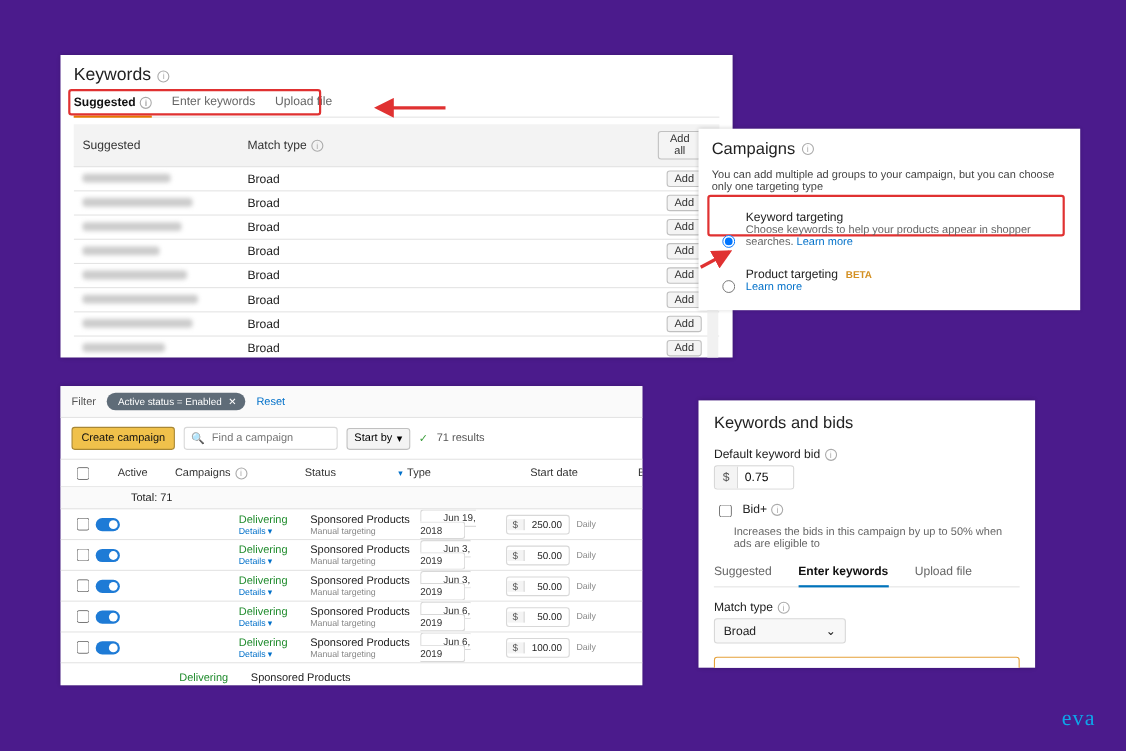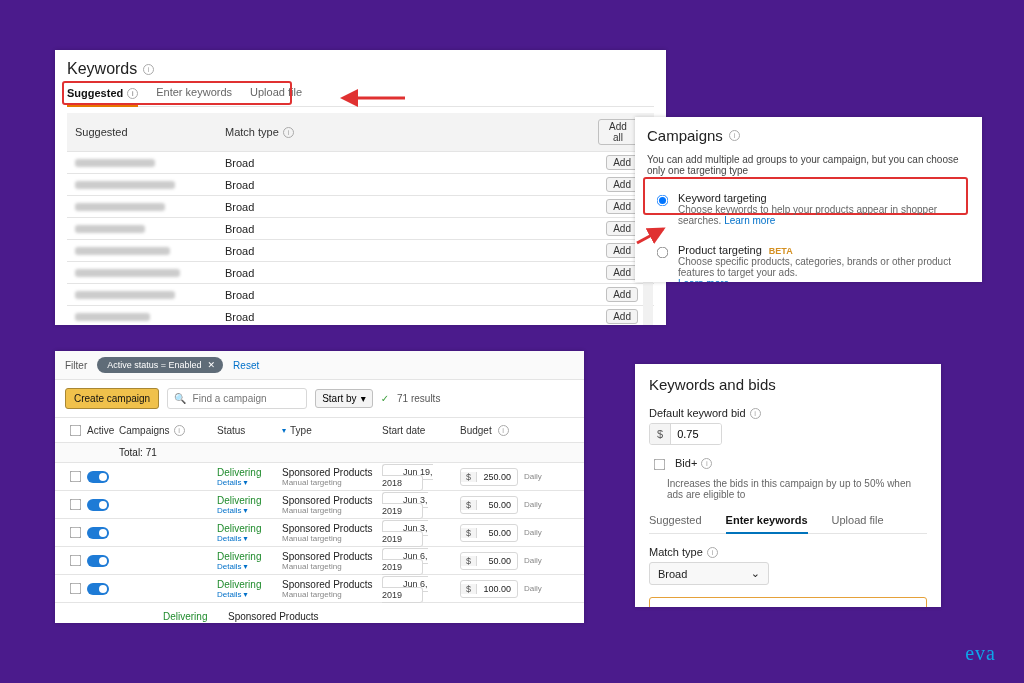--- a/index.html
+++ b/index.html
@@ -68,21 +68,21 @@
   .reset-link { color: var(--link); font-size:10px; cursor:pointer;}
   .camp-action-row { display:flex; align-items:center; gap:8px; padding:8px 10px; }
   .orange-btn { background: var(--orange-btn); border:1px solid var(--orange-btn-border); border-radius:3px; padding:4px 8px; font-size:10px; cursor:pointer; color:#111;}
   .search-input { flex:0 0 140px; display:flex; align-items:center; gap:4px; border:1px solid var(--border); border-radius:3px; padding:3px 6px; background:#fff; color:#888;}
   .search-input input { border:none; outline:none; font-size:10px; width:100%; background:transparent;}
   .filterby-btn { background:var(--grey-btn); border:1px solid var(--grey-btn-border); border-radius:3px; padding:3px 6px; font-size:10px; cursor:pointer; display:flex; align-items:center; gap:4px;}
   .check-green { color:#3b9e3b; font-size:10px; }
   .results-text { color:#555; font-size:10px; }
 
   .camp-head, .camp-row { display:flex; align-items:center; border-bottom:1px solid var(--light-border); padding:0 10px; }
-  .camp-head { background:#fff; font-size:10px; color:#333; height:26px; border-top:1px solid var(--light-border); }
+  .camp-head { background:#fff; font-size:10px; color:#333; height:26px; border-top:1px solid var(--light-border);gap:20px; }
   .camp-row { height:28px; font-size:10px; }
   .camp-total-row { height:20px; background:#fafafa; font-size:10px; display:flex; align-items:center; padding:0 10px; border-bottom:1px solid var(--light-border);}
   .cc-check { flex:0 0 22px; }
   .cc-check input { transform:scale(0.9); }
   .cc-active { flex:0 0 32px; }
   .cc-camp { flex:0 0 98px; display:flex; align-items:center; gap:4px;}
   .cc-status { flex:0 0 65px; }
   .cc-type { flex:0 0 100px; display:flex; align-items:center; gap:4px;}
   .cc-date { flex:0 0 78px; }
   .cc-budget { flex:1; display:flex; align-items:center; gap:6px; }
@@ -96,21 +96,21 @@
   .dollar-box .cur { background:#f4f4f4; border-right:1px solid var(--border); padding:0 5px; font-size:9px; color:#555;}
   .dollar-box .val { padding:0 6px; font-size:9px; min-width:40px; text-align:right;}
   .budget-daily { font-size:8px; color:#888; }
   .toggle { width:22px; height:12px; background:#1e7bd6; border-radius:7px; position:relative; cursor:pointer;}
   .toggle::after { content:""; position:absolute; width:8px; height:8px; background:#fff; border-radius:50%; top:2px; right:2px; }
 
   
   #p-targeting { left:635px; top:117px; width:347px; height:165px; padding:10px 12px; font-size:10px; overflow:hidden; }
   #p-targeting .panel-heading { font-size:15px; margin-bottom:10px; }
   .tg-desc { color:#444; font-size:10px; margin-bottom:12px; }
-  .tg-option { display:flex; align-items:flex-start; gap:6px; margin-bottom:10px; padding:4px 4px; position:relative;}
+  .tg-option { display:flex; align-items:flex-end; gap:6px; margin-bottom:10px; padding:4px 4px; position:relative;}
   .tg-option input { margin-top:2px; transform:scale(0.9);}
   .tg-opt-title { font-size:11px; color:#222; }
   .tg-opt-sub { font-size:10px; color:#666; }
   .beta-tag { color: var(--beta); font-size:9px; font-weight:bold; margin-left:4px;}
   .learn-more { color: var(--link); cursor:pointer; font-size:10px;}
   .tg-highlight { position:absolute; border:2px solid var(--highlight-red); border-radius:3px; left:8px; top:60px; width:325px; height:38px; pointer-events:none;}
   .tg-arrow { position:absolute; left:0px; top:110px; width:40px; height:20px; pointer-events:none; }
 
   
   #p-bids { left:635px; top:364px; width:306px; height:243px; padding:12px 14px 0 14px; font-size:11px; overflow:hidden;}
@@ -278,21 +278,20 @@
     </div>
   </label>
 
   <label class="tg-option">
     <input type="radio" name="tg" style="">
     <div>
       <div class="tg-opt-title">
         <span>Product targeting</span>
         <span class="beta-tag">BETA</span>
       </div>
-      <div class="tg-opt-sub">Choose specific products, categories, brands or other product features to target your ads.</div>
       <div><span class="learn-more">Learn more</span></div>
     </div>
   </label>
 </div>
 
 <div id="p-campaigns" class="panel">
   <div class="camp-filter-row">
     <span class="filter-label">Filter</span>
     <span class="chip">
       <span>Active status = Enabled</span>

